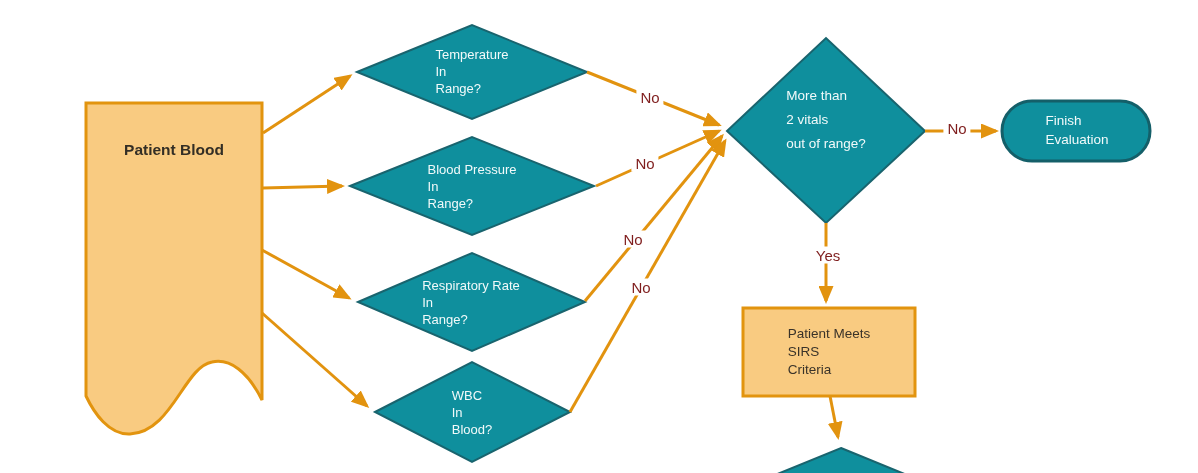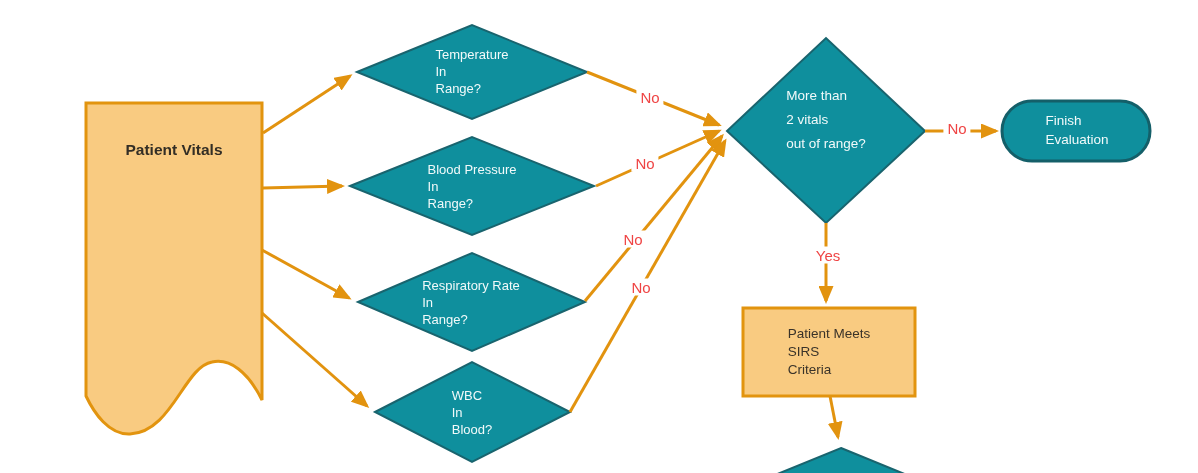--- a/index.html
+++ b/index.html
@@ -38,21 +38,21 @@
     color:#433b2e;
     font-size:14.5px;
     line-height:21px;
     pointer-events:none;
   }
   .edge-label {
     position:absolute;
     transform:translate(-50%,-50%);
     background:#ffffff;
     padding:0 4px;
-    color:#ef4444;
+    color:#7f1d1d;
     font-size:15px;
     font-weight:500;
     pointer-events:none;
   }
 </style>
 </head>
 <body>
 
 <div id="stage">
 
@@ -83,21 +83,21 @@
     <line class="edge" x1="587" y1="72" x2="719" y2="125" marker-end="url(#ah)"></line>
     <line class="edge" x1="596" y1="186" x2="719" y2="131" marker-end="url(#ah)"></line>
     <line class="edge" x1="585" y1="301" x2="722" y2="136" marker-end="url(#ah)"></line>
     <line class="edge" x1="570" y1="412" x2="725" y2="141" marker-end="url(#ah)"></line>
 
     <line class="edge" x1="925" y1="131" x2="996" y2="131" marker-end="url(#ah)"></line>
     <line class="edge" x1="826" y1="223" x2="826" y2="301" marker-end="url(#ah)"></line>
     <line class="edge" x1="830" y1="396" x2="838" y2="437" marker-end="url(#ah)"></line>
   </svg>
 
-  <div class="txt doc-title" style="left:174px; top:150px;">Patient Vitals</div>
+  <div class="txt doc-title" style="left:174px; top:150px;">Patient Blood</div>
 
   <div class="txt teal-text" style="left:472px; top:71px;">Temperature
 In
 Range?</div>
   <div class="txt teal-text" style="left:472px; top:186px;">Blood Pressure
 In
 Range?</div>
   <div class="txt teal-text" style="left:471px; top:302px;">Respiratory Rate
 In
 Range?</div>

